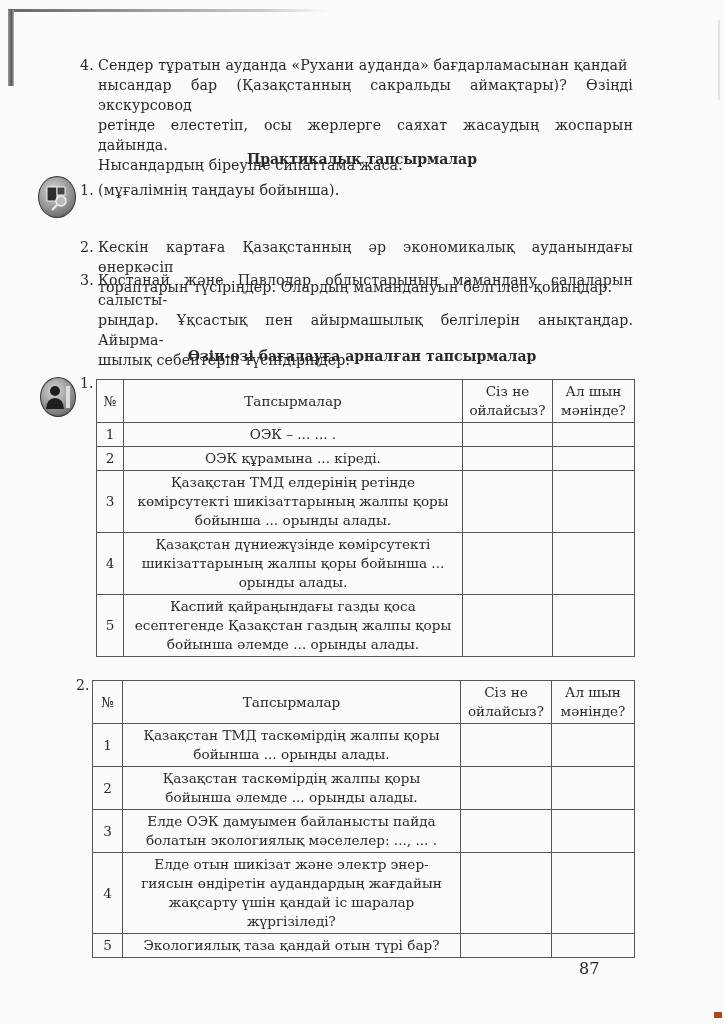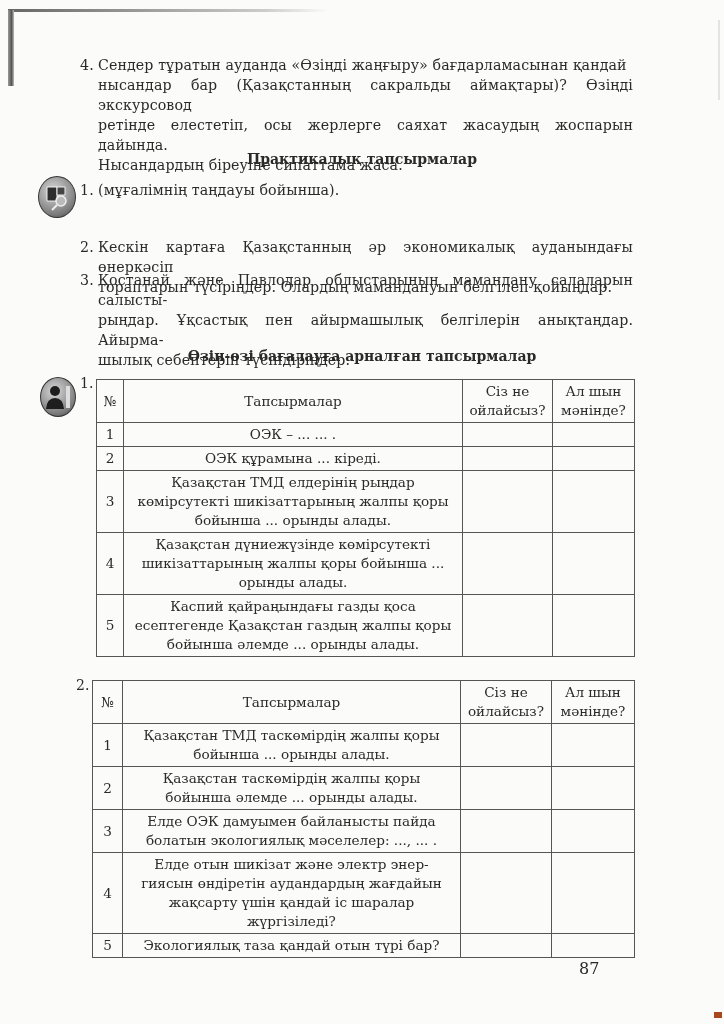--- a/index.html
+++ b/index.html
@@ -53,21 +53,21 @@
 </style>
 </head>
 <body>
 
 <div class="binding-top"></div>
 <div class="binding-edge"></div>
 <div class="right-edge"></div>
 
 <div class="para" style="left:98px; top:55px; width:535px;">
   <span class="num">4.</span>
-  <div>Сендер тұратын ауданда «Өзіңді жаңғыру» бағдарламасынан қандай</div>
+  <div>Сендер тұратын ауданда «Рухани ауданда» бағдарламасынан қандай</div>
   <div>нысандар бар (Қазақстанның сакральды аймақтары)? Өзіңді экскурсовод</div>
   <div>ретінде елестетіп, осы жерлерге саяхат жасаудың жоспарын дайында.</div>
   <div>Нысандардың біреуіне сипаттама жаса.</div>
 </div>
 
 <div class="heading" style="top:151px;">Практикалық тапсырмалар</div>
 
 <div class="icon-circle" style="left:38px; top:176px;">
   <svg width="36" height="40" viewBox="0 0 36 40">
     <path d="M8 10 L18 10 L18 24 L8 24 Z" fill="#2d2d2d" stroke="#eee" stroke-width="1"></path>
@@ -136,21 +136,21 @@
     <td class="n">2</td>
     <td class="q">
           <div>ОЭК құрамына ... кіреді.</div>
         </td>
     <td></td>
     <td></td>
   </tr>
   <tr>
     <td class="n">3</td>
     <td class="q">
-      <div>Қазақстан ТМД елдерінің рыңдар</div>
+      <div>Қазақстан ТМД елдерінің ретінде</div>
       <div>көмірсутекті шикізаттарының жалпы қоры</div>
       <div>бойынша ... орынды алады.</div>
     </td>
     <td></td>
     <td></td>
   </tr>
   <tr>
     <td class="n">4</td>
     <td class="q">
       <div>Қазақстан дүниежүзінде көмірсутекті</div>

